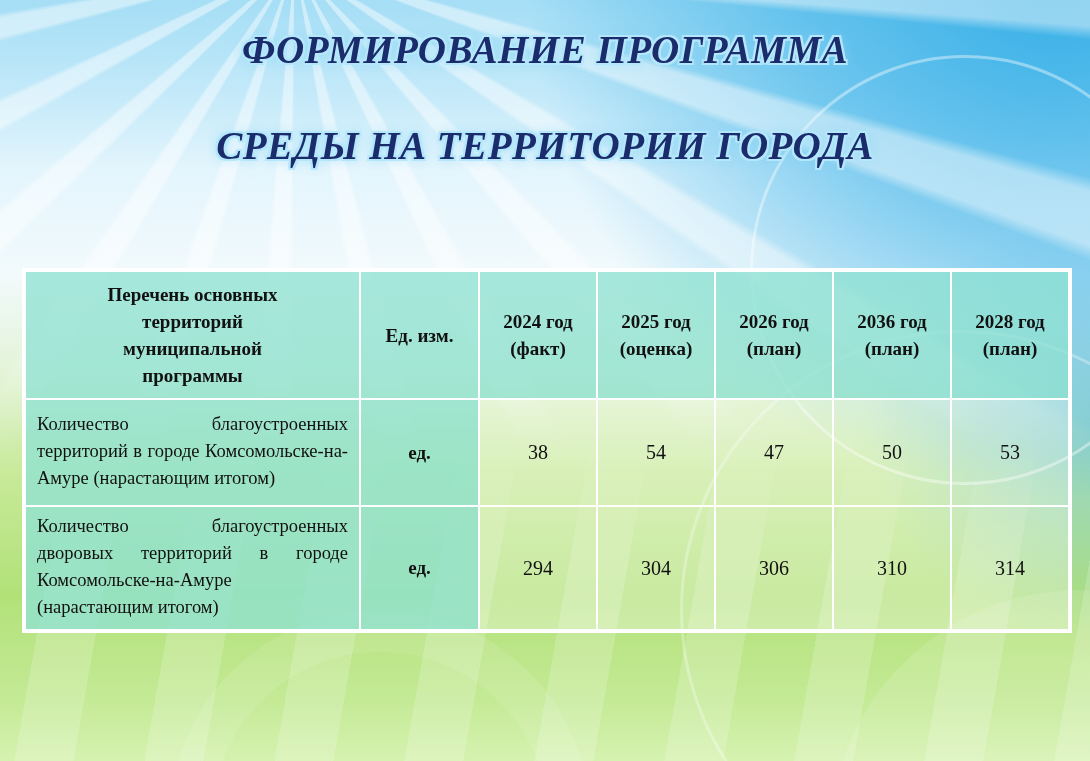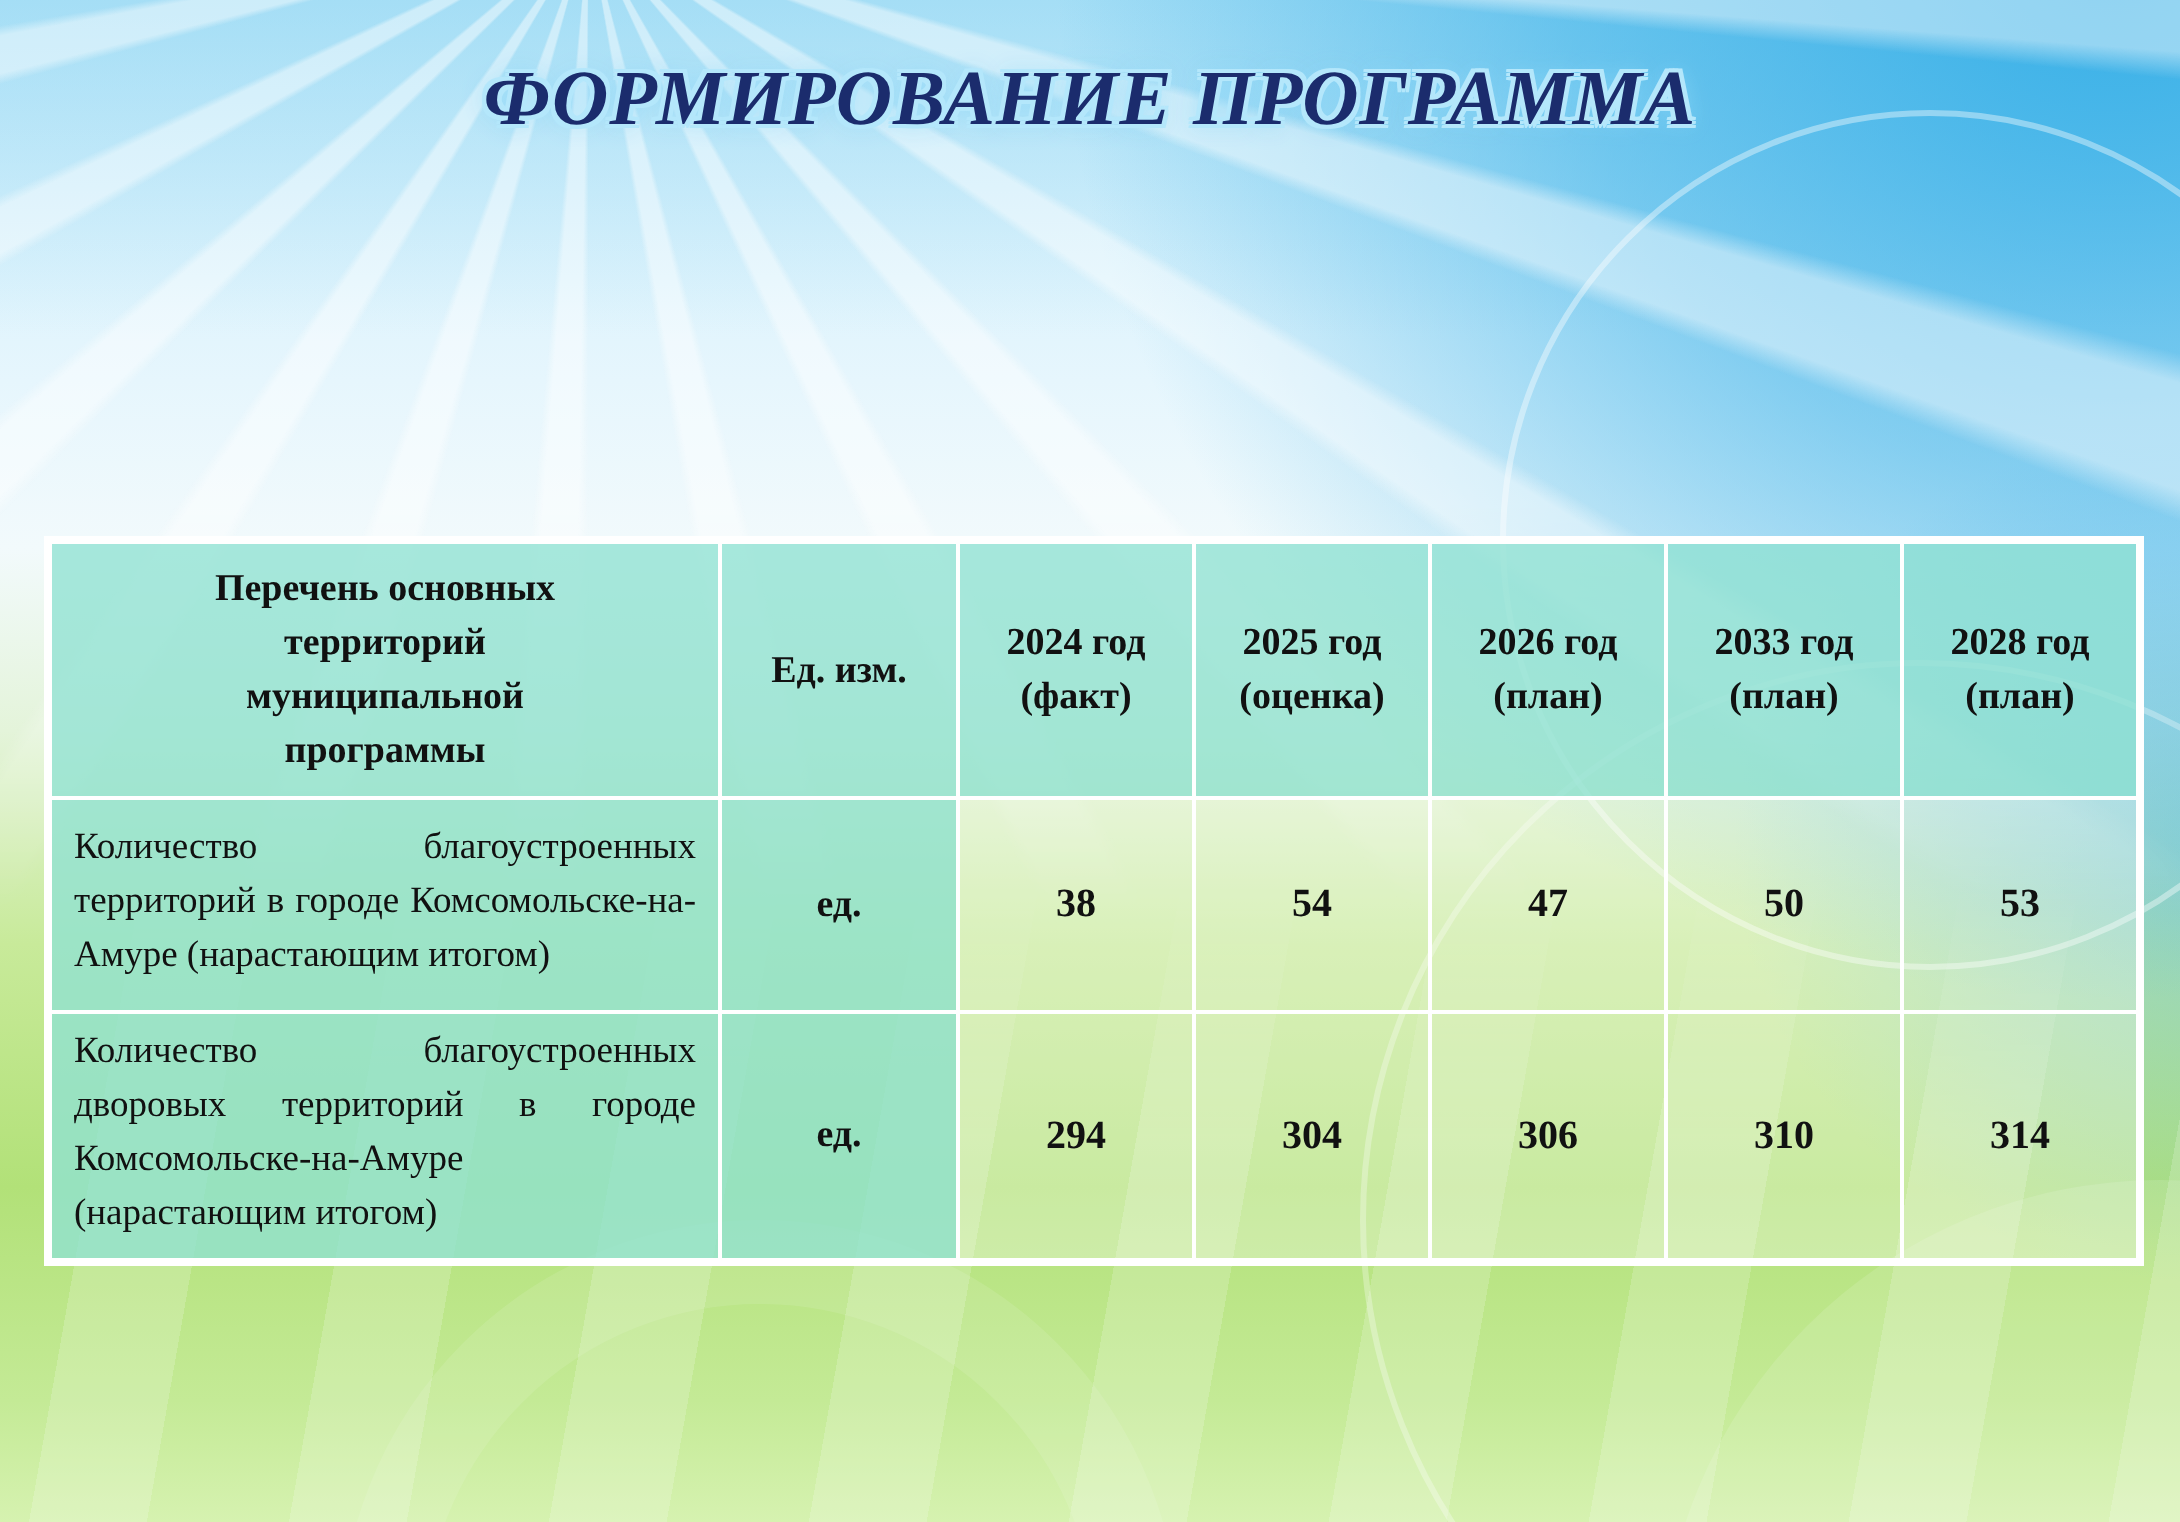--- a/index.html
+++ b/index.html
@@ -77,38 +77,38 @@
   table.indicators td { border: 2px solid #ffffff; vertical-align: middle; color: #111111; }
 
   .teal { background: rgba(143,225,210,0.78); }
   .lite { background: rgba(255,255,255,0.30); }
 
   .head      { font-weight: bold; text-align: center; font-size: 19px; line-height: 27px; }
   .head-main { padding: 4px 8px; }
   .head-main > div { max-width: 205px; margin: 0 auto; }
   .indicator { font-size: 18.5px; line-height: 27px; text-align: justify; padding: 6px 11px 8px 11px; }
   .unit      { font-weight: bold; font-size: 19px; text-align: center; }
-  .value     { font-weight: bold; font-size: 20px; text-align: center; margin-top: 20px; }
+  .value     { font-weight: normal; font-size: 20px; text-align: center; margin-top: 20px; }
 </style>
 </head>
 <body>
 
 <div class="slide">
 
   <div class="rays"></div>
   <div class="stripes"></div>
   <div class="circle c1"></div>
   <div class="circle c2"></div>
   <div class="circle c3"></div>
   <div class="circle c4"></div>
 
   <h1 class="title">
     <span>ФОРМИРОВАНИЕ ПРОГРАММА</span><br>
     <br>
-    <br>
+    <span>СРЕДЫ НА ТЕРРИТОРИИ ГОРОДА</span><br>
   </h1>
 
   <table class="indicators">
     <colgroup>
       <col style="width:336px">
       <col style="width:119px">
       <col style="width:118px">
       <col style="width:118px">
       <col style="width:118px">
       <col style="width:118px">
@@ -116,21 +116,21 @@
     </colgroup>
     <tbody>
       <tr style="height:129px">
         <td class="teal head head-main">
           <div>Перечень основных территорий муниципальной программы</div>
         </td>
         <td class="teal head">Ед. изм.</td>
         <td class="teal head">2024 год (факт)</td>
         <td class="teal head">2025 год (оценка)</td>
         <td class="teal head">2026 год (план)</td>
-        <td class="teal head">2033 год (план)</td>
+        <td class="teal head">2036 год (план)</td>
         <td class="teal head">2028 год (план)</td>
       </tr>
       <tr style="height:107px">
         <td class="teal indicator">Количество благоустроенных территорий в городе Комсомольске-на-Амуре (нарастающим итогом)</td>
         <td class="teal unit">ед.</td>
         <td class="lite value">38</td>
         <td class="lite value">54</td>
         <td class="lite value">47</td>
         <td class="lite value">50</td>
         <td class="lite value">53</td>

